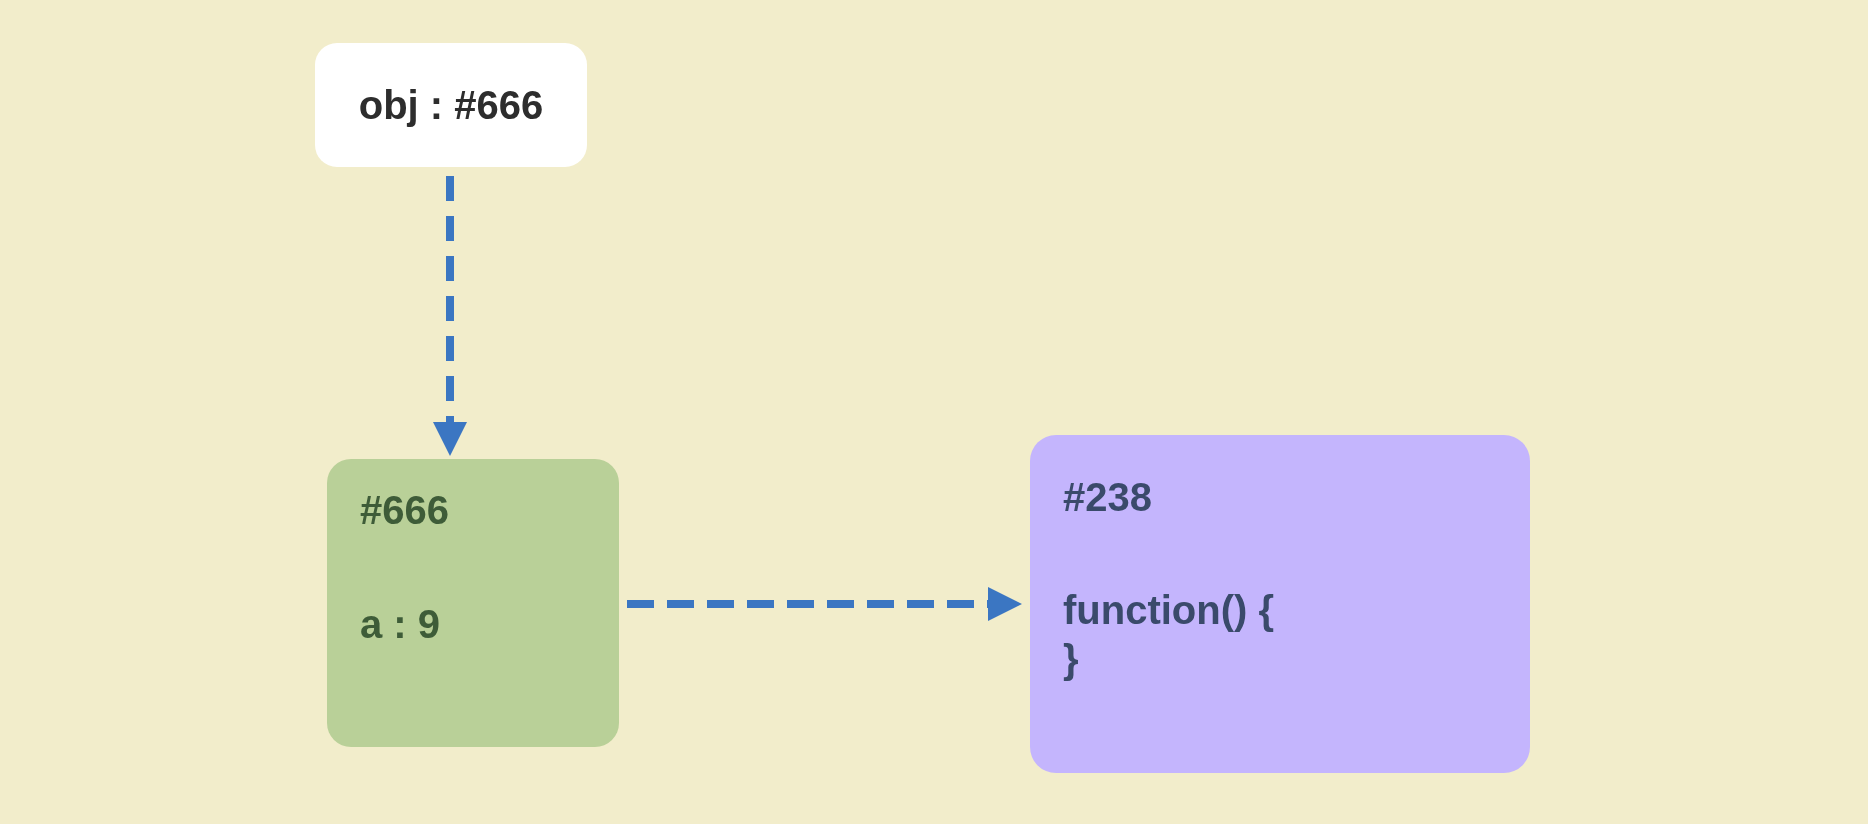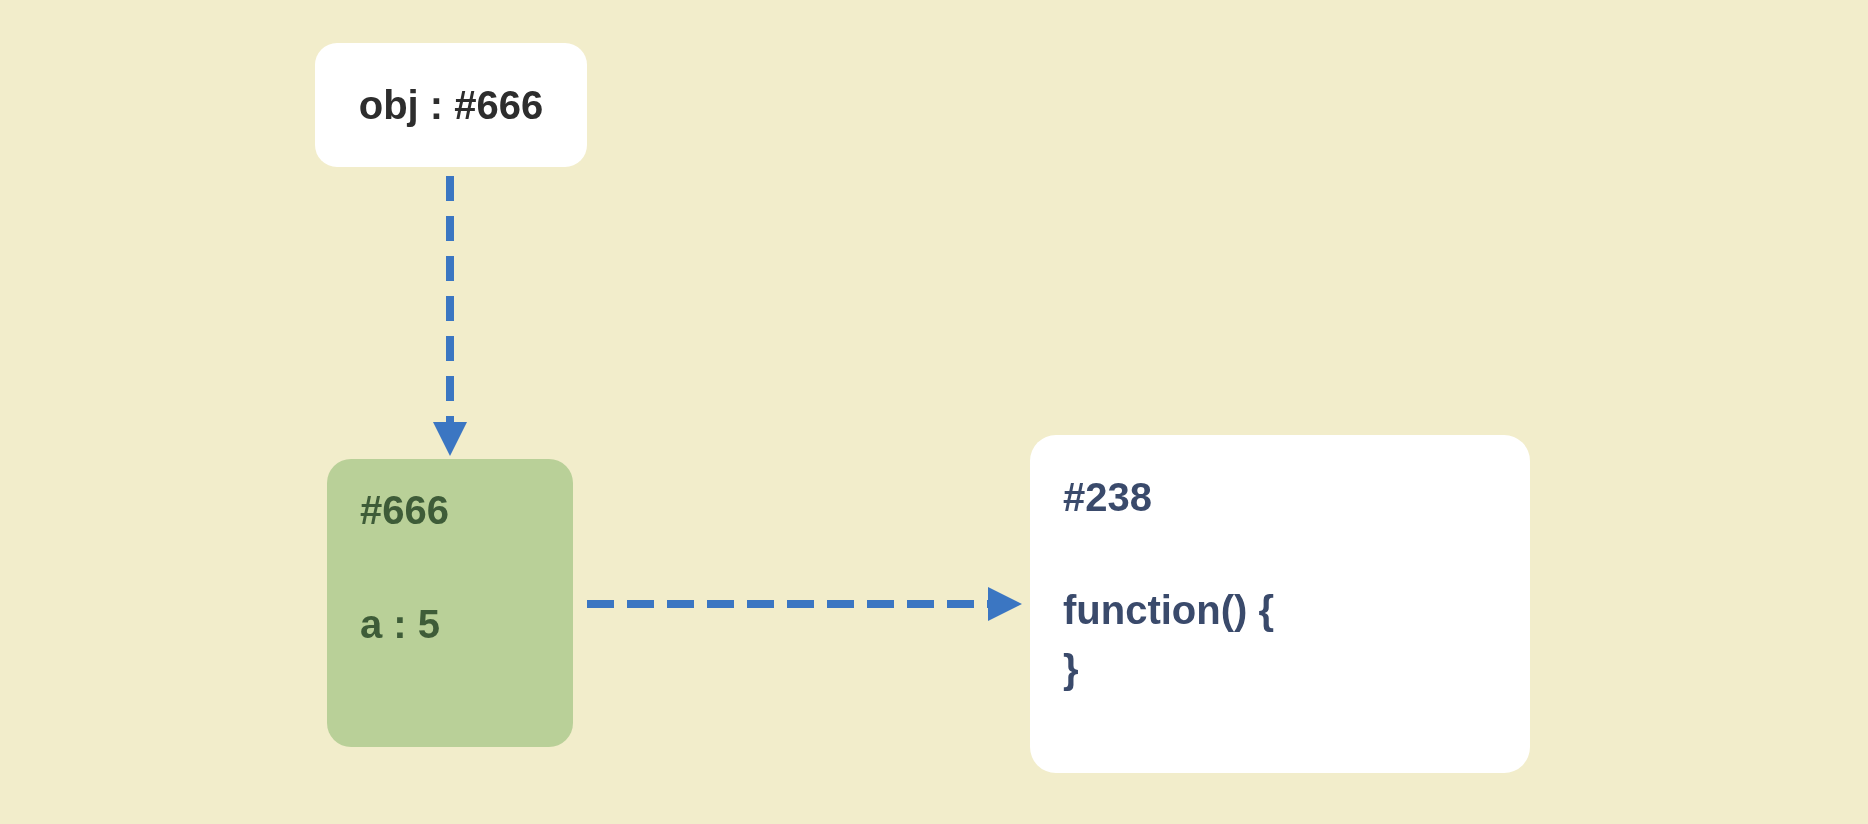--- a/index.html
+++ b/index.html
@@ -34,21 +34,21 @@
       height: 124px;
       border-radius: 22px;
       display: flex;
       align-items: center;
       justify-content: center;
       font-size: 40px;
     }
     .node-obj {
       left: 327px;
       top: 459px;
-      width: 246px;
+      width: 292px;
       height: 288px;
       border-radius: 24px;
       padding: 26px 0 0 33px;
       font-size: 40px;
       line-height: 50px;
     }
     .node-fn {
       left: 1030px;
       top: 435px;
       width: 500px;
@@ -56,21 +56,20 @@
       border-radius: 26px;
       padding: 38px 0 0 33px;
       font-size: 40px;
       line-height: 49px;
     }
     .node-body {
       margin-top: 64px;
     }
     .code-line {
       white-space: pre;
-      margin-top: 10px;
     }
   </style>
 </head>
 <body>
 
 <div class="canvas" style="background-color: rgb(242, 237, 203);">
 
   <svg class="arrow-layer" viewBox="0 0 1868 824">
 
     <g>
@@ -84,25 +83,25 @@
     </g>
   </svg>
 
   <div class="node node-ref" style="background-color: rgb(255, 255, 255); color: rgb(45, 45, 45);">
     <span>obj : #666</span>
   </div>
 
   <div class="node node-obj" style="background-color: rgb(185, 208, 152); color: rgb(62, 92, 56);">
     <div>#666</div>
     <div class="node-body">
-      <div>a : 5</div>
+      <div>a : 9</div>
     </div>
   </div>
 
-  <div class="node node-fn" style="background-color: #ffffff; color: rgb(58, 74, 107);">
+  <div class="node node-fn" style="background-color: #c4b5fd; color: rgb(58, 74, 107);">
     <div>#238</div>
     <div class="node-body">
       <div class="code-line">function() {</div>
       <div class="code-line">}</div>
     </div>
   </div>
 
 </div>
 
 </body></html>

